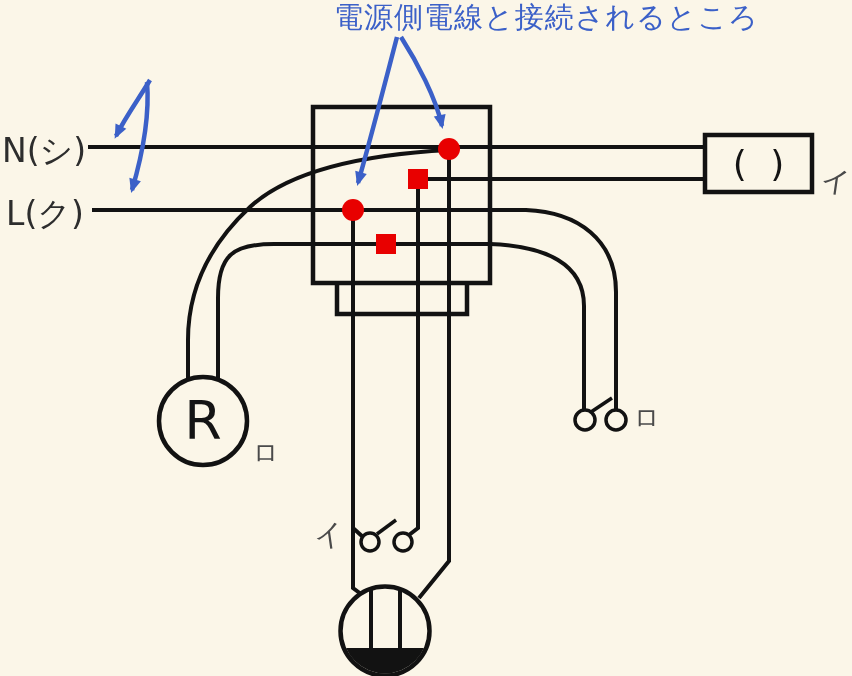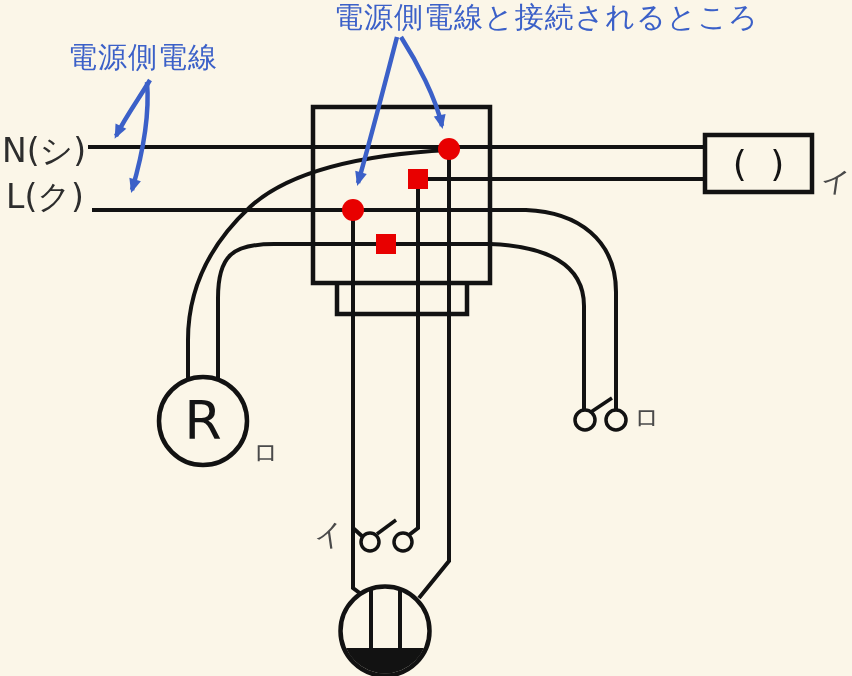--- a/index.html
+++ b/index.html
@@ -11,21 +11,21 @@
     font-family:"DejaVu Sans",sans-serif;
   }
   .stage svg{position:absolute;left:0;top:0;}
   .lbl{position:absolute;white-space:nowrap;line-height:1;}
   .lbl-blue{color:#3B60C8;font-size:29px;letter-spacing:1px;}
   .lbl-dark{color:#2d2d2d;font-size:33px;}
   .lbl-gray{color:#4A4A4A;font-size:29px;}
   .lbl-power-connect{left:334px;top:3px;}
   .lbl-power-side{left:68px;top:43px;}
   .lbl-n{left:2px;top:134px;}
-  .lbl-l{left:6px;top:180px;}
+  .lbl-l{left:6px;top:197px;}
   .lamp-letter{
     left:158px;top:376px;width:90px;height:90px;
     display:flex;align-items:center;justify-content:center;
     font-size:54px;color:#141414;
   }
   .device-text{
     left:705px;top:135px;width:107px;height:57px;
     display:flex;align-items:center;justify-content:center;
     font-size:36px;color:#141414;letter-spacing:6px;text-indent:6px;
   }
@@ -98,21 +98,20 @@
     <g stroke="#3B60C8" stroke-width="4.5" fill="none">
       <path d="M 150 80 C 138 100 126 116 116 136" marker-end="url(#arrowhead)"></path>
       <path d="M 147 82 C 150 118 142 156 132 190" marker-end="url(#arrowhead)"></path>
       <path d="M 397 37 C 387 75 373 130 358 183" marker-end="url(#arrowhead)"></path>
       <path d="M 401 37 C 417 62 436 98 442 126" marker-end="url(#arrowhead)"></path>
     </g>
   </svg>
 
   <span class="lbl lbl-blue lbl-power-connect">電源側電線と接続されるところ</span>
 
-  <span class="lbl lbl-blue lbl-power-side">電源側電線</span>
 
   <span class="lbl lbl-dark lbl-n">N(シ)</span>
 
   <span class="lbl lbl-dark lbl-l">L(ク)</span>
 
   <span class="lbl lamp-letter">R</span>
 
   <span class="lbl device-text">( )</span>
 
   <span class="lbl lbl-gray circuit-i-device">イ</span>

